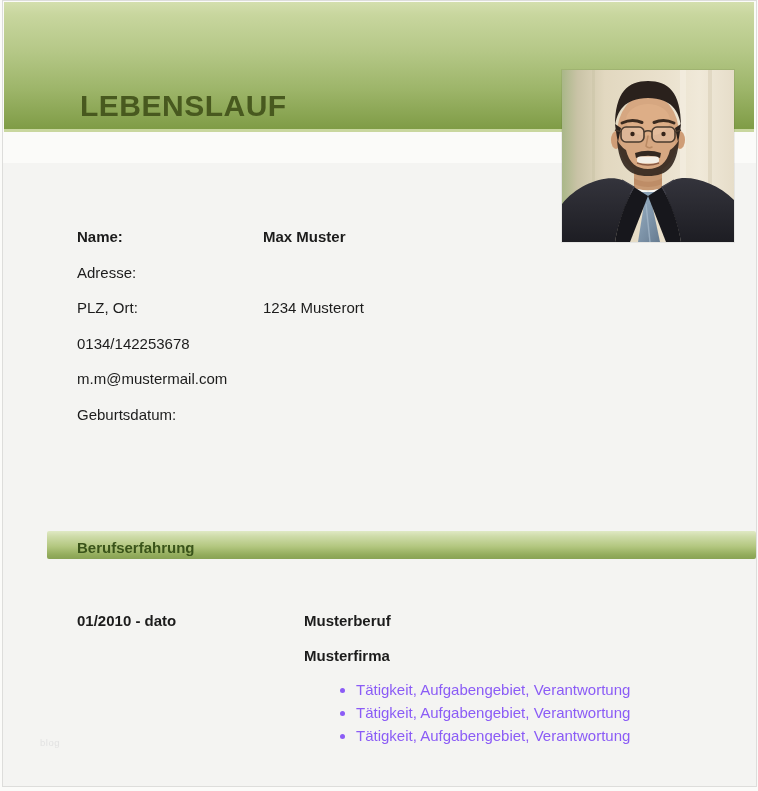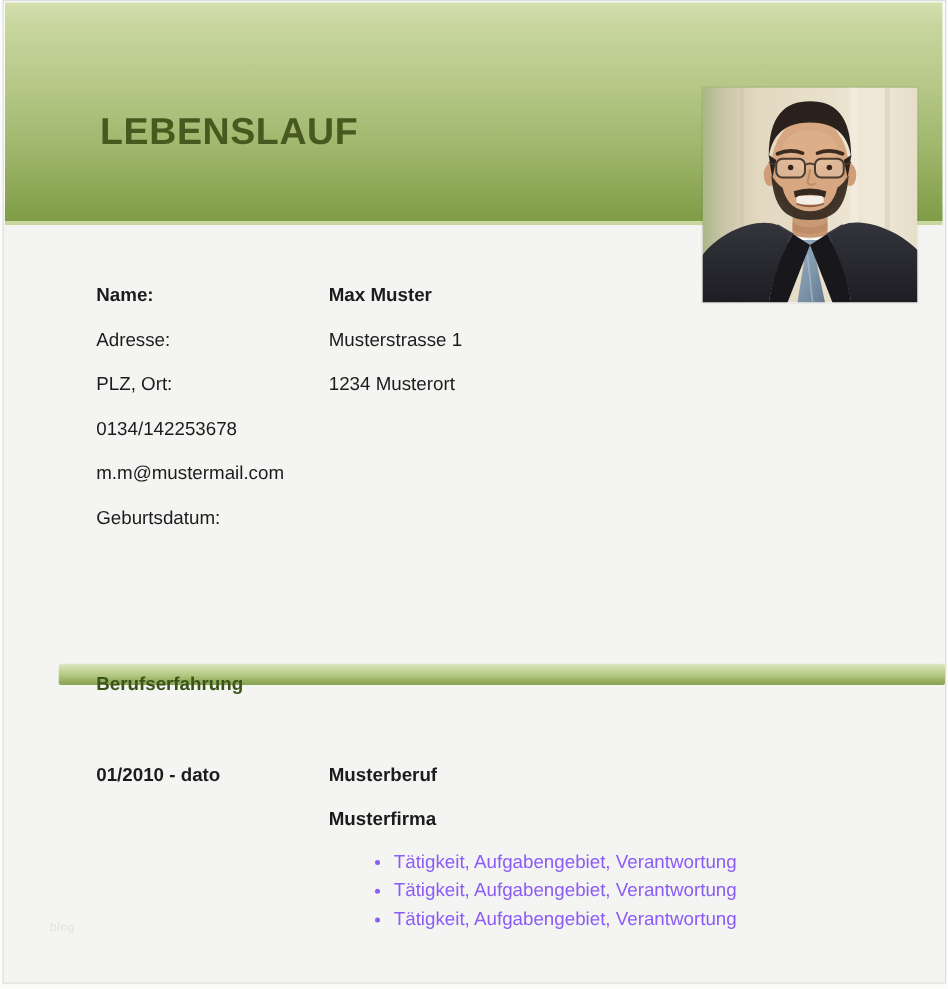--- a/index.html
+++ b/index.html
@@ -28,21 +28,21 @@
   .content-bg {
     position: absolute;
     top: 163px; left: 3px; right: 2px; bottom: 5px;
     background: #f4f4f2;
   }
 
   
   .header {
     position: absolute;
     top: 2px; left: 4px; right: 4px;
-    height: 178px;
+    height: 130px;
     background: linear-gradient(to bottom,
       #d4dfae 0%, #c8d69e 10%, #b4c786 40%, #9cb468 70%, #7f9c46 100%);
     border-bottom: 3px solid #c9d79f;
   }
 
   .page-title {
     position: absolute;
     left: 76px; top: 89px;
     font-size: 30px;
     font-weight: bold;
@@ -75,41 +75,41 @@
     line-height: 19px;
   }
   .p-label { width: 186px; flex: 0 0 186px; }
   .p-value { flex: 1; }
   .p-row.bold .p-label, .p-row.bold .p-value { font-weight: bold; }
 
   
   .section-bar {
     position: absolute;
     left: 47px; right: 2px; top: 531px;
-    height: 17px;
+    height: 28px;
     background: linear-gradient(to bottom,
       #e0e9c4 0%, #cfdcaa 18%, #b3c780 55%, #93ac5c 85%, #88a254 100%);
     border-radius: 2px;
   }
   .section-bar .section-title {
     display: block;
     padding-left: 30px;
     line-height: 33px;
     font-size: 15px;
     font-weight: bold;
     color: #3a541a;
   }
 
   
   .work {
     position: absolute;
     left: 77px; top: 611px; right: 24px;
     font-size: 15px;
   }
-  .work-grid { display: flex; }
+  .work-grid { display: flex; gap: 41px; }
   .work-period {
     width: 186px; flex: 0 0 186px;
     font-weight: bold;
     line-height: 19px;
   }
   .work-details { flex: 1; }
   .work-role {
     font-weight: bold;
     line-height: 19px;
     margin: 0 0 16px 0;
@@ -224,21 +224,20 @@
     </svg>
   </div>
 
   <div class="personal">
     <div class="p-row bold">
       <span class="p-label">Name:</span>
       <span class="p-value">Max Muster</span>
     </div>
     <div class="p-row">
       <span class="p-label">Adresse:</span>
-      <span class="p-value">Musterstrasse 1</span>
     </div>
     <div class="p-row">
       <span class="p-label">PLZ, Ort:</span>
       <span class="p-value">1234 Musterort</span>
     </div>
     <div class="p-row">
       <span class="p-value">0134/142253678</span>
     </div>
     <div class="p-row">
       <span class="p-value">m.m@mustermail.com</span>

